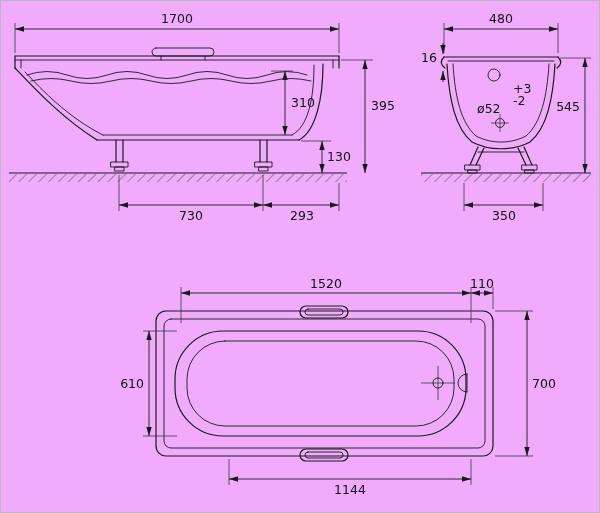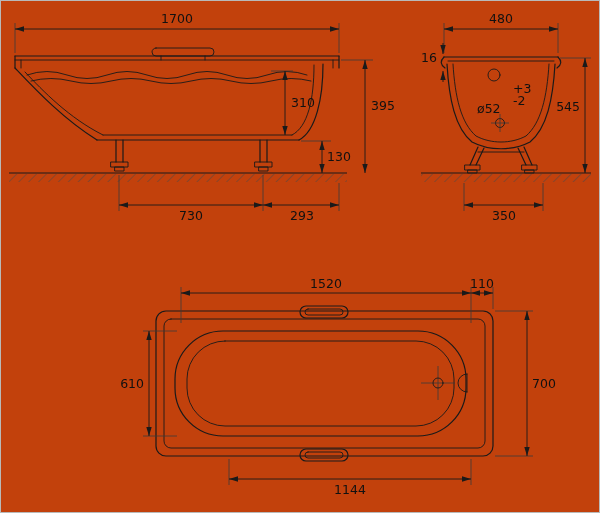--- a/index.html
+++ b/index.html
@@ -1,18 +1,18 @@
 <!DOCTYPE html>
 <html><head>
 <meta charset="utf-8">
 <style>
   html,body{margin:0;padding:0;background:#fff;}
   .sheet{
     width:600px;height:513px;box-sizing:border-box;
-    border:1px solid #b9b9b9;background:#c2410c;
+    border:1px solid #b9b9b9;background:#f0abfc;
     font-family:"DejaVu Sans", sans-serif;
   }
   svg{display:block;}
   .outline{fill:none;stroke:#1a1a1a;stroke-width:1.2;stroke-linecap:round;stroke-linejoin:round;}
   .thin{fill:none;stroke:#1a1a1a;stroke-width:0.9;stroke-linecap:round;stroke-linejoin:round;}
   .ext{fill:none;stroke:#3a3a3a;stroke-width:0.8;}
   .dim{fill:none;stroke:#1a1a1a;stroke-width:0.9;}
   .ground{fill:none;stroke:#1a1a1a;stroke-width:1.1;}
   .dimtext{font-size:12.5px;fill:#111;}
 </style>

